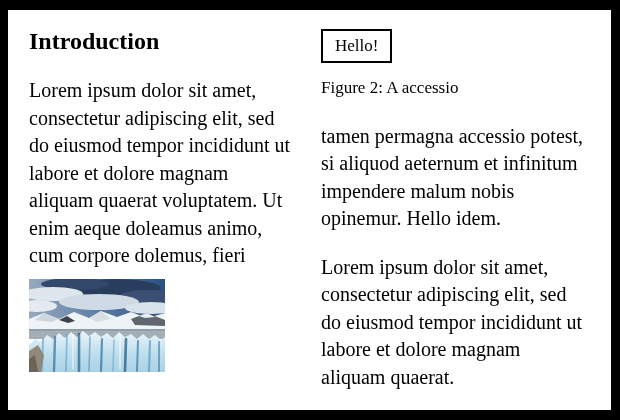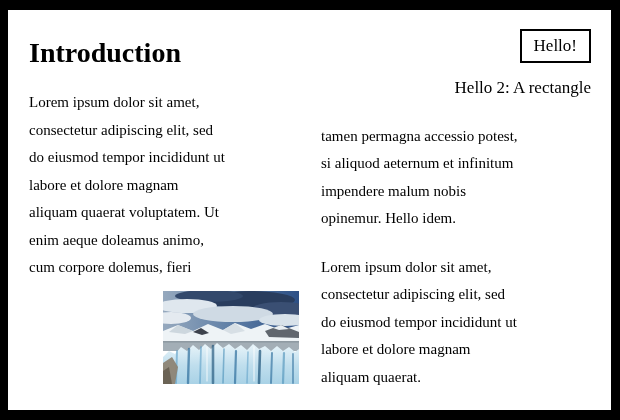--- a/index.html
+++ b/index.html
@@ -16,32 +16,32 @@
     left: 8px; top: 10px; right: 9px; bottom: 10px;
     background: #ffffff;
   }
   .page-inner {
     padding: 12px 21px 0 21px;
     display: flex;
     gap: 22px;
   }
   .col { flex: 0 0 270px; width: 270px; }
   h1.heading {
-    font-size: 28px;
+    font-size: 24px;
     line-height: 30px;
     font-weight: bold;
-    margin: 16px 0 7px 0;
+    margin: 4px 0 7px 0;
   }
   p.body-text {
-    font-size: 15px;
+    font-size: 20px;
     line-height: 27.5px;
     white-space: pre-line;
     margin-top: 21px;
   }
-  figure { text-align: right; }
+  figure { text-align: left; }
   .figure-glacier { margin-top: 9px; }
   .glacier-img { width: 136px; height: 93px; display: inline-block; vertical-align: top; }
   figcaption {
     font-size: 17px;
     line-height: 27.5px;
     margin-top: 10px;
   }
   .figure-rect { margin-top: 7px; margin-bottom: 12px; }
   .figure-rect figcaption { margin-top: 11px; }
   .hello-box {
@@ -124,21 +124,21 @@
           <polygon points="0,80 6,76 9,93 0,93" fill="#6b6355"></polygon>
         </svg>
       </figure>
     </div>
 
     <div class="col">
       <figure class="figure-rect">
         <div class="hello-box">
           <span>Hello!</span>
         </div>
-        <figcaption>Hello 2: A rectangle</figcaption>
+        <figcaption>Figure 2: A accessio</figcaption>
       </figure>
       <p class="body-text">tamen permagna accessio potest,
 si aliquod aeternum et infinitum
 impendere malum nobis
 opinemur. Hello idem.</p>
       <p class="body-text para-spacer">Lorem ipsum dolor sit amet,
 consectetur adipiscing elit, sed
 do eiusmod tempor incididunt ut
 labore et dolore magnam
 aliquam quaerat.</p>

